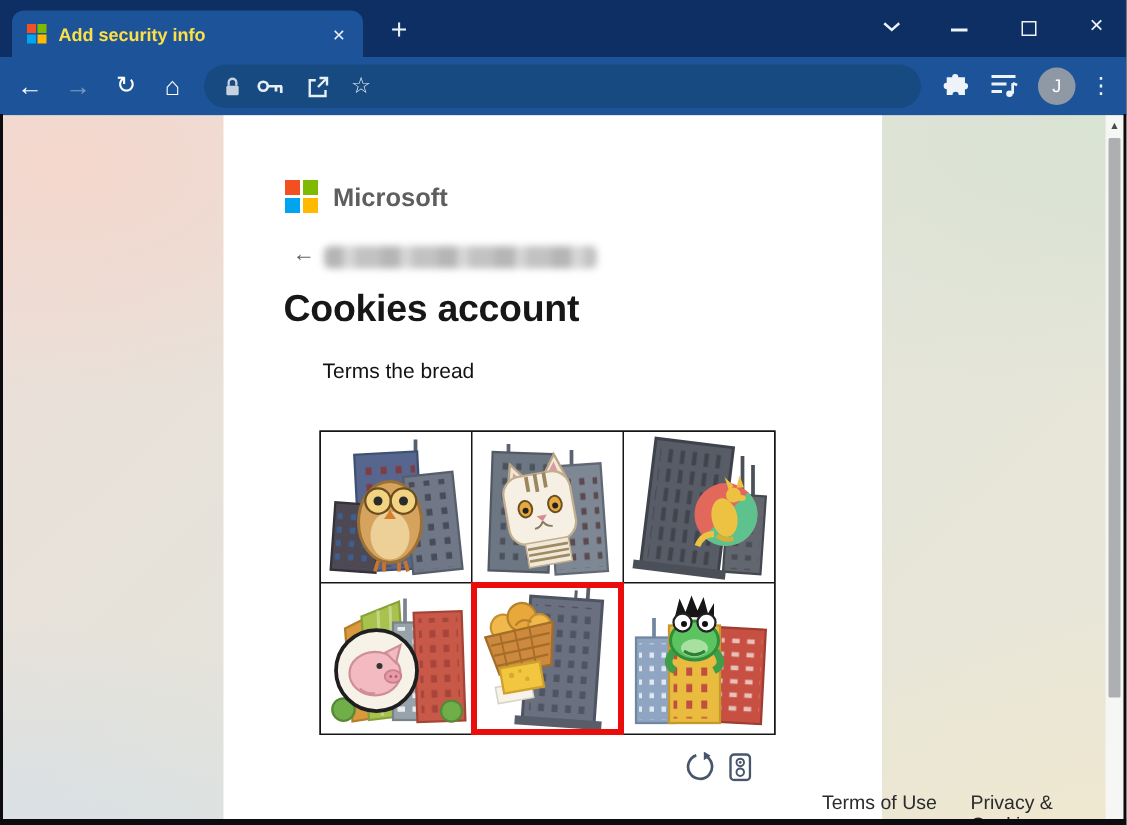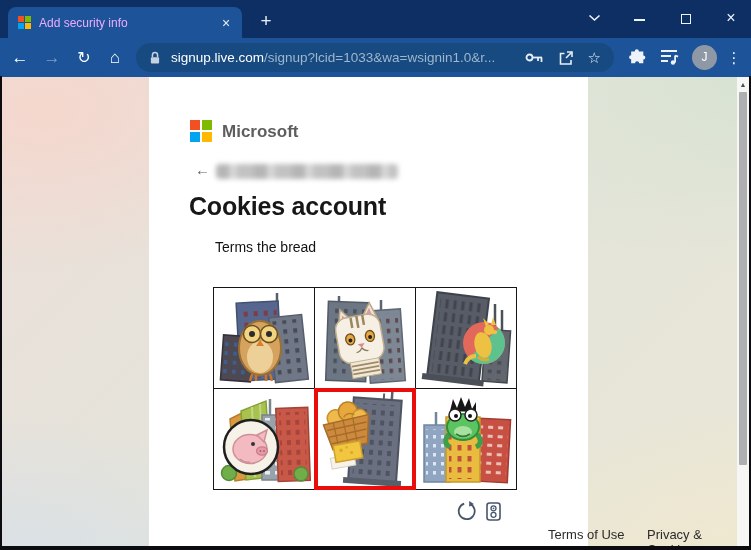--- a/index.html
+++ b/index.html
@@ -5,21 +5,21 @@
   html,body{margin:0;padding:0;background:#222;}
   *{box-sizing:border-box;font-family:"Liberation Sans","DejaVu Sans",sans-serif;}
   .window{position:relative;width:751px;height:550px;overflow:hidden;background:#fff;}
 
   
   .titlebar{position:absolute;left:0;top:0;width:751px;height:38px;background:#0d2f63;}
   .tab{position:absolute;left:8px;top:7px;width:234px;height:31px;background:#1d5499;border-radius:8px 8px 0 0;display:flex;align-items:center;padding:0 8px 0 10px;}
   .favicon{width:13px;height:13px;display:grid;grid-template-columns:6px 6px;grid-template-rows:6px 6px;gap:1px;flex:0 0 auto;}
   .favicon i{display:block;}
   .fav-r{background:#f25022}.fav-g{background:#7fba00}.fav-b{background:#00a4ef}.fav-y{background:#ffb900}
-  .tab-title{color:#f0abfc;font-size:12px;margin-left:8px;white-space:nowrap;overflow:hidden;flex:1;}
+  .tab-title{color:#fde047;font-size:12px;margin-left:8px;white-space:nowrap;overflow:hidden;flex:1;font-weight:bold;}
   .tab-close{color:#e8eef6;font-size:14px;width:16px;text-align:center;flex:0 0 auto;}
   .newtab{position:absolute;left:252px;top:8px;width:28px;height:26px;color:#e8eef6;font-size:19px;text-align:center;line-height:25px;}
   .winbtn{position:absolute;top:0;height:38px;width:20px;color:#eef3fa;text-align:center;}
   .chevron{left:584px;}
   .chevron svg{margin-top:14px;}
   .btn-min{left:629px;}
   .btn-min i{display:block;margin:19px auto 0;width:11px;height:2px;background:#eef3fa;}
   .btn-max{left:676px;}
   .btn-max i{display:block;margin:14px auto 0;width:10px;height:10px;border:1.4px solid #eef3fa;}
   .btn-close{left:721px;font-size:16px;line-height:36px;}
@@ -122,21 +122,20 @@
     <span class="navbtn nav-back">←</span>
     <span class="navbtn nav-fwd">→</span>
     <span class="navbtn nav-reload">↻</span>
     <span class="navbtn nav-home">⌂</span>
 
     <div class="omnibox">
       <svg width="12" height="14" viewBox="0 0 14 16">
         <path d="M4 7 V4.6 a3 3 0 0 1 6 0 V7" fill="none" stroke="#c6d2df" stroke-width="1.8"></path>
         <rect x="2.2" y="7" width="9.6" height="7.5" rx="1.2" fill="#c6d2df"></rect>
       </svg>
-      <span class="url"><span class="domain">signup.live.com</span><span class="path">/signup?lcid=1033&amp;wa=wsignin1.0&amp;r...</span></span>
       <span class="ob-icons">
         <svg width="19" height="13" viewBox="0 0 19 13">
           <circle cx="4.5" cy="6.5" r="3" fill="none" stroke="#e8eef6" stroke-width="1.8"></circle>
           <line x1="7.5" y1="6.5" x2="17" y2="6.5" stroke="#e8eef6" stroke-width="1.8"></line>
           <line x1="13" y1="6.5" x2="13" y2="10" stroke="#e8eef6" stroke-width="1.8"></line>
           <line x1="16.5" y1="6.5" x2="16.5" y2="11" stroke="#e8eef6" stroke-width="1.8"></line>
         </svg>
         <svg width="16" height="16" viewBox="0 0 16 16">
           <path d="M6.5 3.5 H2.5 V14 H13 V10" fill="none" stroke="#e8eef6" stroke-width="1.6"></path>
           <path d="M9 2 h5 v5" fill="none" stroke="#e8eef6" stroke-width="1.6"></path>

